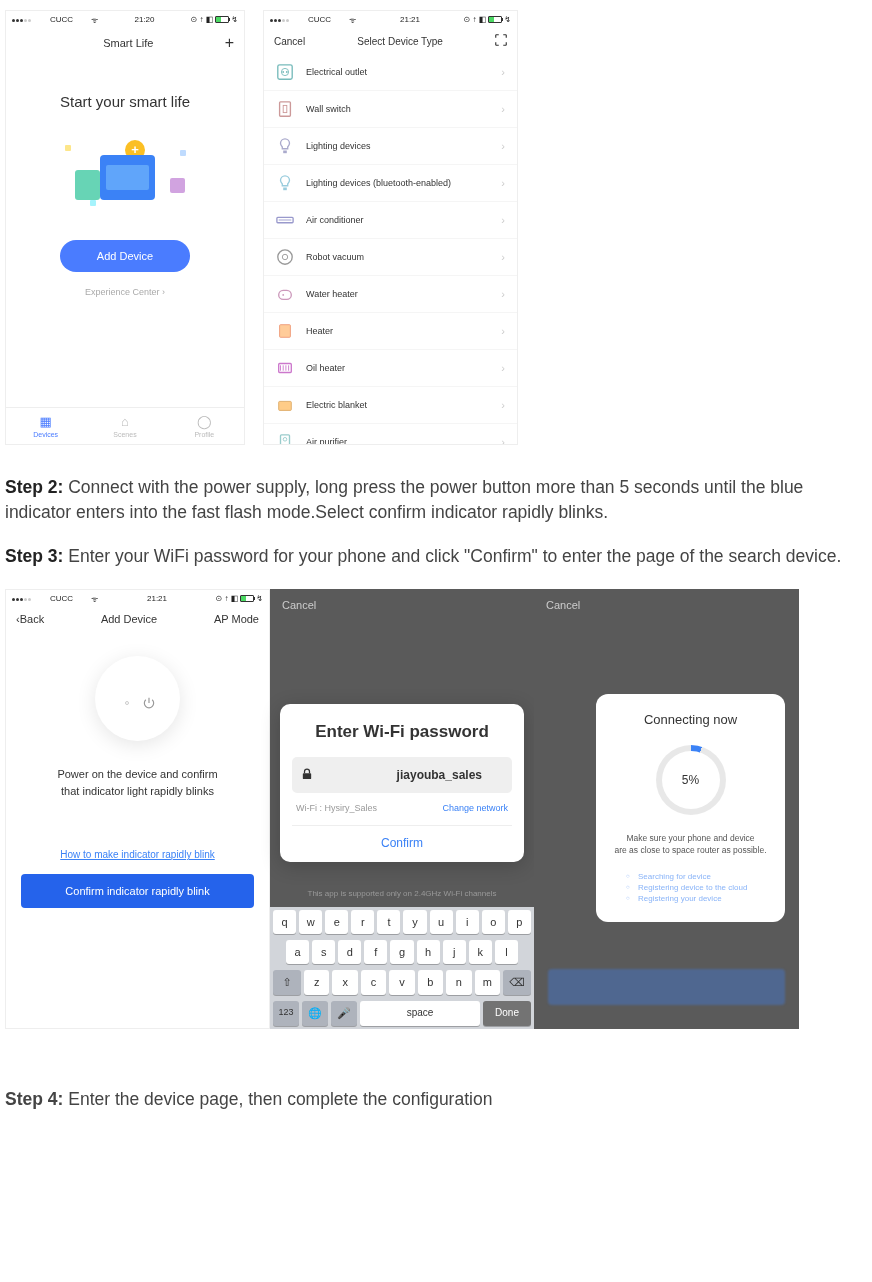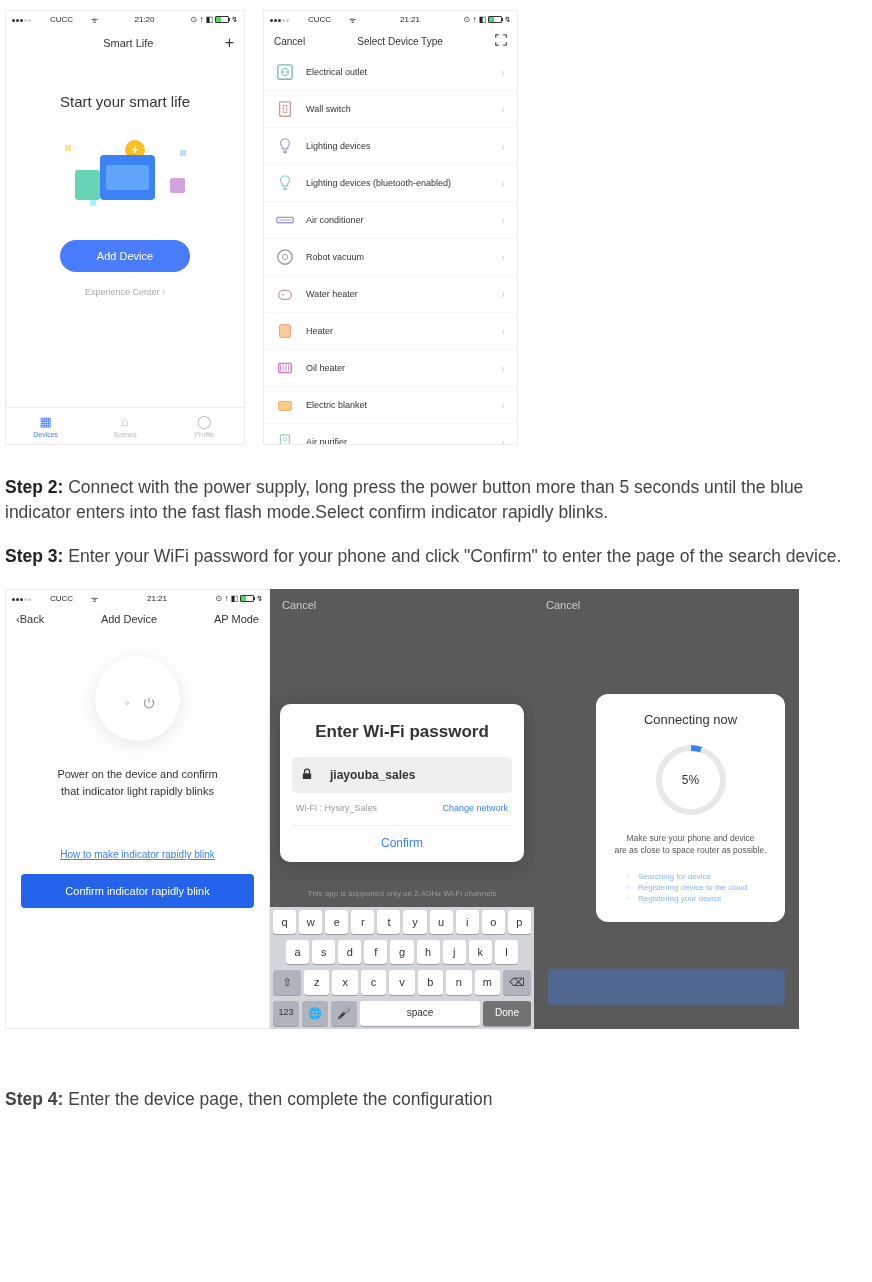--- a/index.html
+++ b/index.html
@@ -66,21 +66,21 @@
 .s3-link { font-size:10px; color:#3b82f6; text-decoration:underline; margin-bottom:14px; }
 .s3-btn { width:100%; background:#2563eb; color:#fff; font-size:11px; padding:11px 0; border-radius:4px; text-align:center; }
 
 .shot4 { width:264px; height:440px; background:#5a5a5a; display:flex; flex-direction:column; position:relative; }
 .s4-cancel { font-size:11px; color:#ccc; padding:10px 12px; }
 .s4-modal { position:absolute; left:10px; right:10px; top:115px; background:#fff; border-radius:10px; padding:18px 12px 12px; text-align:center; box-shadow:0 4px 20px rgba(0,0,0,0.2); }
 .s4-modal .mtitle { font-size:17px; font-weight:600; margin-bottom:15px; }
 .s4-modal .pwd { background:#efefef; border-radius:5px; padding:9px 10px; display:flex; align-items:center; margin-bottom:10px; }
 .s4-modal .pwd .lock { margin-right:18px; }
 .s4-modal .pwd .lock svg { width:10px; height:12px; }
-.s4-modal .pwd .val { font-size:12px; font-weight:600; flex:1; text-align:left; padding-right:20px; }
+.s4-modal .pwd .val { font-size:12px; font-weight:600; flex:1; text-align:right; padding-right:20px; }
 .s4-modal .wifi-row { display:flex; justify-content:space-between; font-size:9px; color:#999; padding:0 4px 12px; border-bottom:1px solid #eee;gap:27px; }
 .s4-modal .wifi-row .cn { color:#3b82f6; font-weight:500; }
 .s4-modal .confirm { color:#3b82f6; font-size:12px; font-weight:500; padding:10px 0 0; }
 .s4-note { position:absolute; left:0; right:0; top:300px; text-align:center; font-size:8px; color:#999; }
 .kb { position:absolute; left:0; right:0; bottom:0; background:#d2d5da; }
 .kb-row { display:flex; gap:3px; padding:3px 3px; }
 .kb-row.r2 { padding-left:16px; padding-right:16px; }
 .kb-row.r3 { padding-left:3px; padding-right:3px; }
 .key { flex:1; background:#fff; border-radius:3px; text-align:center; font-size:11px; padding:6px 0; box-shadow:0 1px 0 rgba(0,0,0,0.25); }
 .key.sp { background:#aeb3bc; }

